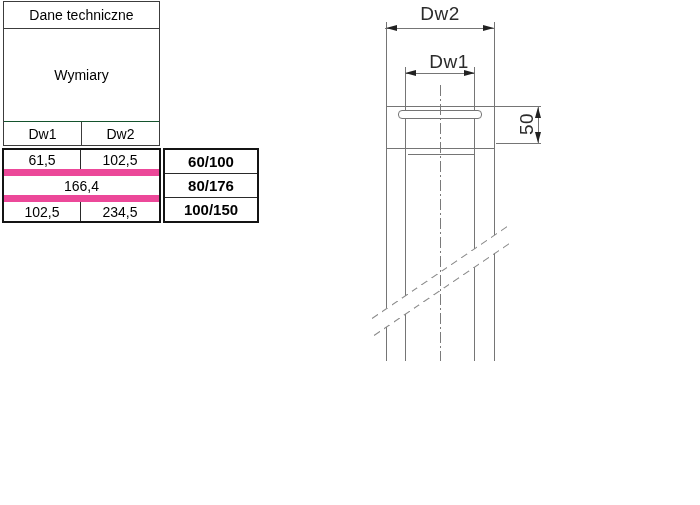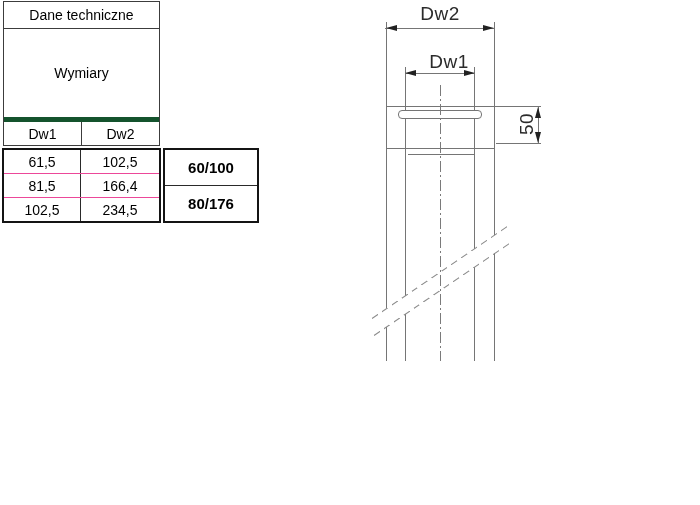--- a/index.html
+++ b/index.html
@@ -5,30 +5,30 @@
   html,body{margin:0;padding:0;background:#fff;}
   .canvas{position:relative;width:700px;height:361px;background:#fff;overflow:hidden;
           font-family:"Liberation Sans",sans-serif;color:#000;}
 
   
   .tbl-main{position:absolute;left:3px;top:1px;width:157px;height:145px;
             border:1px solid #3c3c3c;box-sizing:border-box;background:#fff;}
   .tbl-main .row{display:flex;align-items:center;justify-content:center;
                  box-sizing:border-box;font-size:14px;}
   .row-title{height:27px;border-bottom:1px solid #3c3c3c;}
-  .row-sub{height:93px;border-bottom:5px solid #14532d;}
+  .row-sub{height:93px;border-bottom:1px solid #14532d;}
   .row-cols{height:23px;}
   .row-cols .cell{flex:0 0 78px;height:100%;display:flex;align-items:center;justify-content:center;
                   border-right:1px solid #3c3c3c;box-sizing:border-box;}
   .row-cols .cell:last-child{flex:1 1 auto;border-right:none;}
 
   .tbl-data{position:absolute;left:2px;top:148px;width:159px;height:75px;
             border:2px solid #141414;box-sizing:border-box;background:#fff;
             display:flex;flex-direction:column;}
-  .tbl-data .drow{flex:1 1 0;display:flex;border-bottom:1px solid #ec4899;box-sizing:border-box;}
+  .tbl-data .drow{flex:1 1 0;display:flex;border-bottom:7px solid #ec4899;box-sizing:border-box;}
   .tbl-data .drow:last-child{border-bottom:none;}
   .tbl-data .dcell{flex:0 0 77px;display:flex;align-items:center;justify-content:center;
                    font-size:14px;border-right:1px solid #2a2a2a;box-sizing:border-box;}
   .tbl-data .dcell:last-child{flex:1 1 auto;border-right:none;}
 
   .tbl-sizes{position:absolute;left:163px;top:148px;width:96px;height:75px;
              border:2px solid #141414;box-sizing:border-box;background:#fff;
              display:flex;flex-direction:column;}
   .tbl-sizes .srow{flex:1 1 0;display:flex;align-items:center;justify-content:center;
                    font-weight:bold;font-size:15px;border-bottom:1px solid #2a2a2a;box-sizing:border-box;}
@@ -61,32 +61,32 @@
       <div class="cell">Dw2</div>
     </div>
   </div>
 
   <div class="tbl-data">
     <div class="drow">
       <div class="dcell">61,5</div>
       <div class="dcell">102,5</div>
     </div>
     <div class="drow">
-      <div class="dcell">81,5</div>
       <div class="dcell">166,4</div>
     </div>
     <div class="drow">
       <div class="dcell">102,5</div>
       <div class="dcell">234,5</div>
     </div>
   </div>
 
   <div class="tbl-sizes">
     <div class="srow">60/100</div>
     <div class="srow">80/176</div>
+    <div class="srow">100/150</div>
   </div>
 
   <div class="drawing">
 
     <div class="ln" style="left:386px;top:22px;width:1px;height:286px;"></div>
     <div class="ln" style="left:386px;top:327px;width:1px;height:154px;"></div>
     <div class="ln" style="left:494px;top:22px;width:1px;height:213px;"></div>
     <div class="ln" style="left:494px;top:253px;width:1px;height:228px;"></div>
 
     <div class="ln" style="left:405px;top:67px;width:1px;height:229px;"></div>

